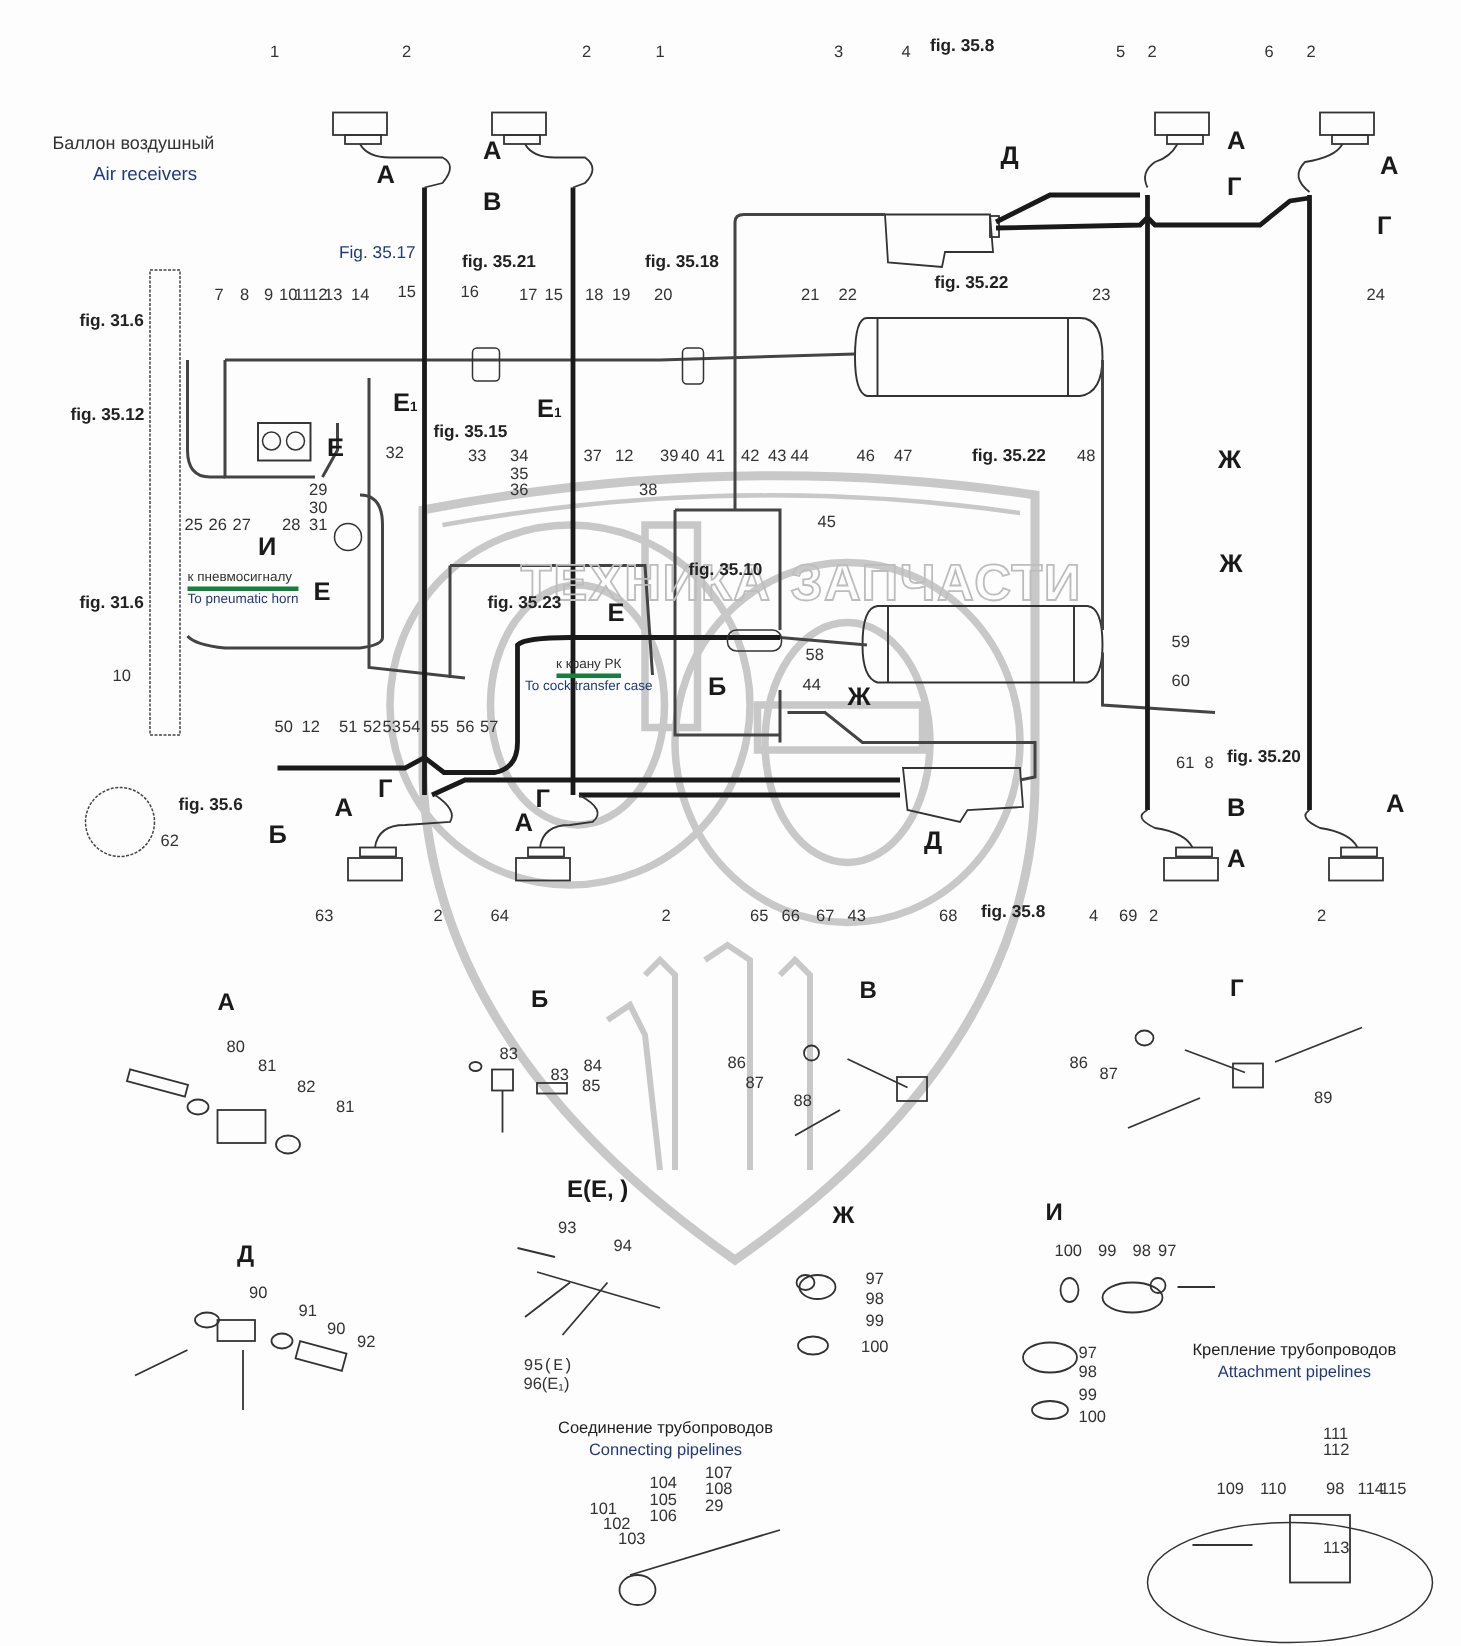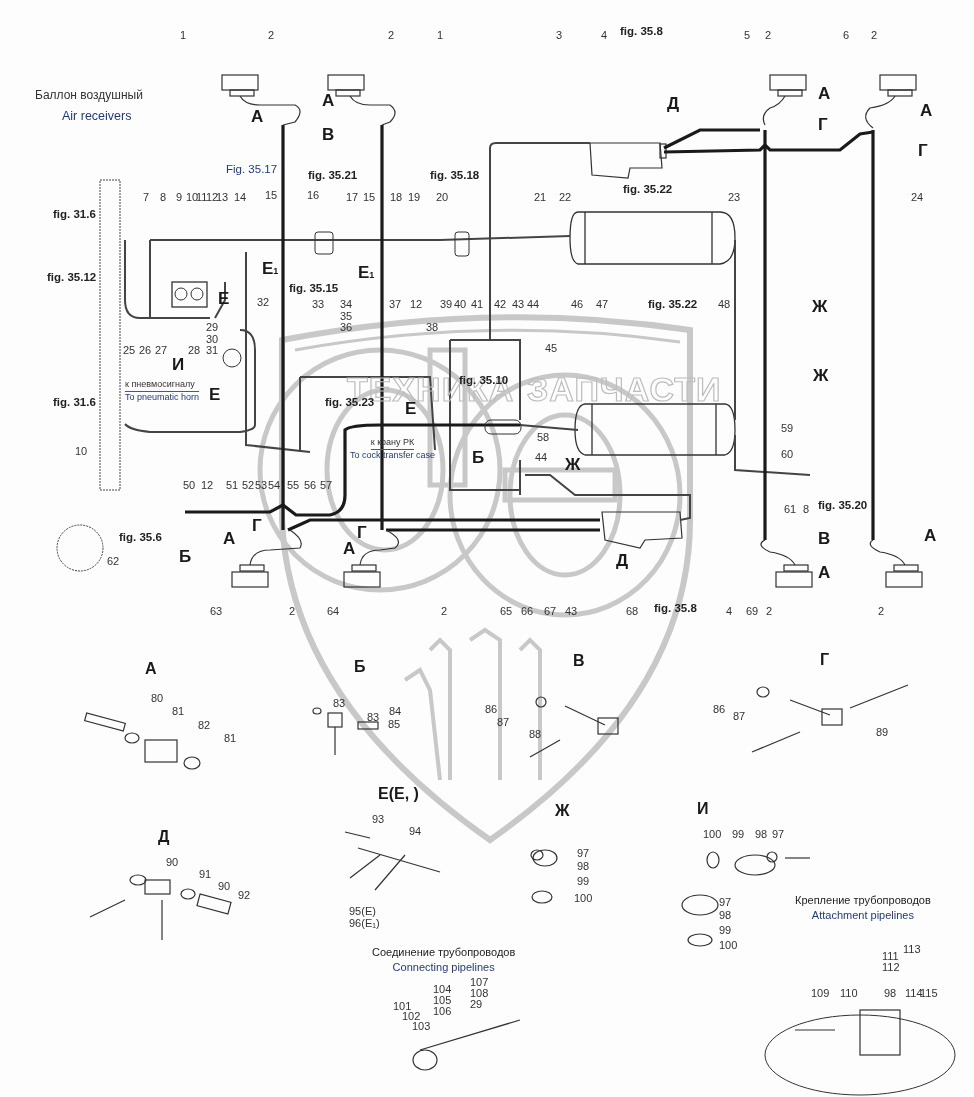--- a/index.html
+++ b/index.html
@@ -7,21 +7,21 @@
   svg{position:absolute;left:0;top:0;}
   .lbl{position:absolute;font-size:11px;white-space:nowrap;line-height:1;color:#333;}
   .fig{position:absolute;font-size:11.5px;font-weight:bold;white-space:nowrap;line-height:1;color:#222;}
   .fig.blue{font-weight:normal;color:#223a7a;}
   .let{position:absolute;font-size:17px;font-weight:bold;white-space:nowrap;line-height:1;color:#1a1a1a;}
   .sub{font-size:9px;}
   .det{position:absolute;font-size:16px;font-weight:bold;line-height:1;color:#1a1a1a;}
   .cap{position:absolute;font-size:11px;line-height:1.35;white-space:nowrap;text-align:center;color:#222;}
   .cap .en{color:#223a7a;}
   .note{position:absolute;font-size:9px;line-height:1.3;white-space:nowrap;color:#223a7a;}
-  .note .ru{border-bottom:1px solid #15803d;color:#333;}
+  .note .ru{border-bottom:3px solid #15803d;color:#333;}
   .wm{position:absolute;font-size:34px;font-weight:bold;color:transparent;-webkit-text-stroke:1.2px #bdbdbd;letter-spacing:1px;line-height:1;}
 </style>
 </head>
 <body>
 
 <div id="stage">
 
 <svg width="974" height="1097" viewBox="0 0 974 1097">
 
   <g fill="none" stroke="#c8c8c8" stroke-width="6">
@@ -350,21 +350,21 @@
       <div class="lbl" style="left: 529px; top: 729px;">88</div>
       <div class="lbl" style="left: 713px; top: 704px;">86</div>
       <div class="lbl" style="left: 733px; top: 711px;">87</div>
       <div class="lbl" style="left: 876px; top: 727px;">89</div>
       <div class="lbl" style="left: 166px; top: 857px;">90</div>
       <div class="lbl" style="left: 199px; top: 869px;">91</div>
       <div class="lbl" style="left: 218px; top: 881px;">90</div>
       <div class="lbl" style="left: 238px; top: 890px;">92</div>
       <div class="lbl" style="left: 372px; top: 814px;">93</div>
       <div class="lbl" style="left: 409px; top: 826px;">94</div>
-      <div class="lbl" style="left: 349px; top: 906px;">95(Е)</div>
+      <div class="lbl" style="left: 349px; top: 906px; font-family: Liberation Mono, monospace;">95(Е)</div>
       <div class="lbl" style="left: 349px; top: 918px;">96(Е₁)</div>
       <div class="lbl" style="left: 577px; top: 848px;">97</div>
       <div class="lbl" style="left: 577px; top: 861px;">98</div>
       <div class="lbl" style="left: 577px; top: 876px;">99</div>
       <div class="lbl" style="left: 574px; top: 893px;">100</div>
       <div class="lbl" style="left: 703px; top: 829px;">100</div>
       <div class="lbl" style="left: 732px; top: 829px;">99</div>
       <div class="lbl" style="left: 755px; top: 829px;">98</div>
       <div class="lbl" style="left: 772px; top: 829px;">97</div>
       <div class="lbl" style="left: 719px; top: 897px;">97</div>
@@ -377,19 +377,19 @@
       <div class="lbl" style="left: 433px; top: 984px;">104</div>
       <div class="lbl" style="left: 433px; top: 995px;">105</div>
       <div class="lbl" style="left: 433px; top: 1006px;">106</div>
       <div class="lbl" style="left: 470px; top: 977px;">107</div>
       <div class="lbl" style="left: 470px; top: 988px;">108</div>
       <div class="lbl" style="left: 470px; top: 999px;">29</div>
       <div class="lbl" style="left: 811px; top: 988px;">109</div>
       <div class="lbl" style="left: 840px; top: 988px;">110</div>
       <div class="lbl" style="left: 882px; top: 951px;">111</div>
       <div class="lbl" style="left: 882px; top: 962px;">112</div>
-      <div class="lbl" style="left: 882px; top: 944px; margin-left: 21px;">113</div>
+      <div class="lbl" style="left: 882px; top: 1027px;">113</div>
       <div class="lbl" style="left: 884px; top: 988px;">98</div>
       <div class="lbl" style="left: 905px; top: 988px;">114</div>
       <div class="lbl" style="left: 920px; top: 988px;">115</div>
     </div>
 
 </div>
 
 </body></html>

